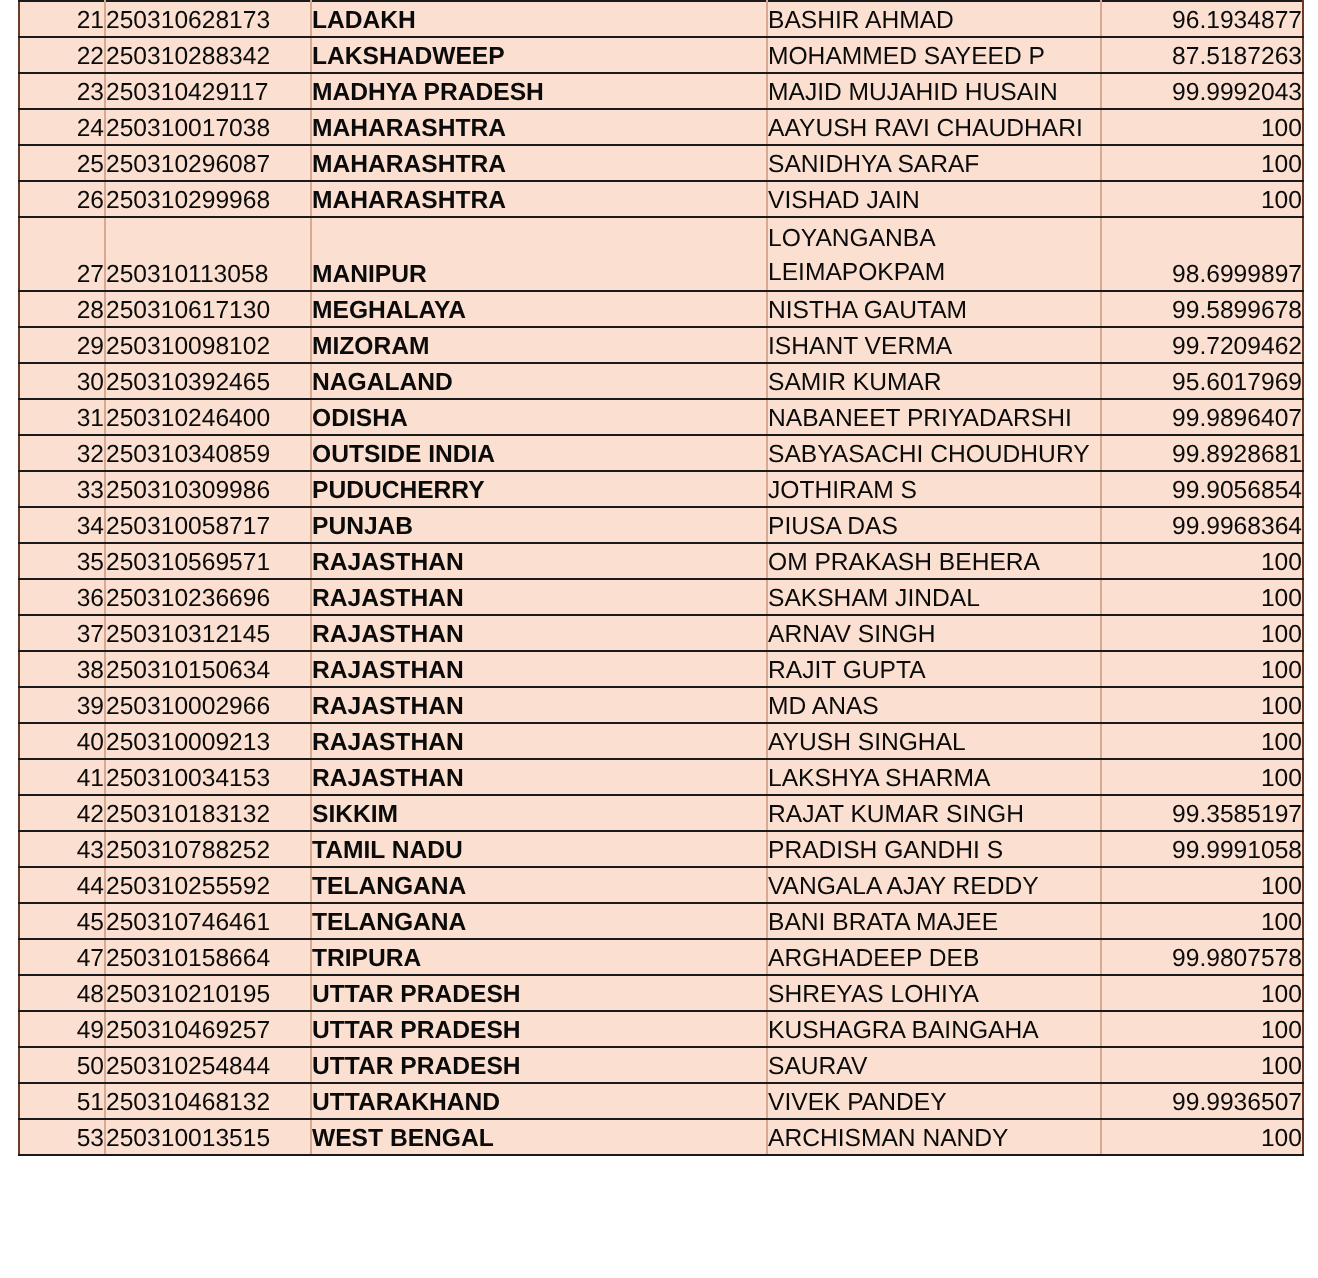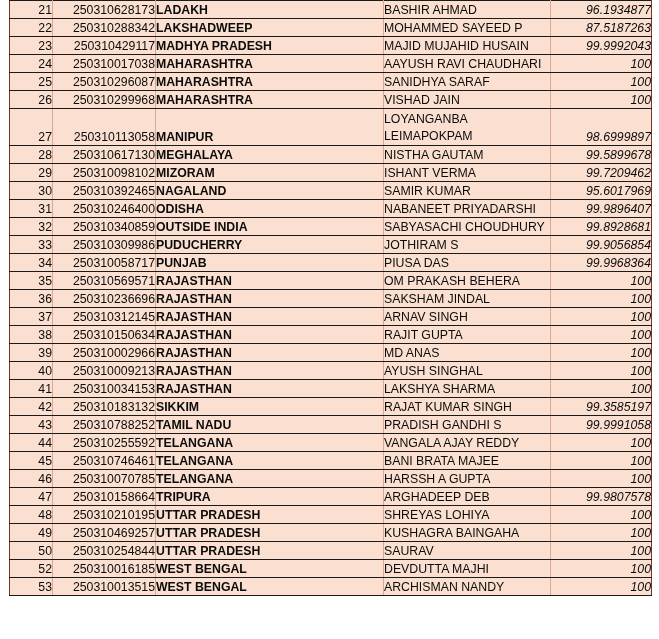--- a/index.html
+++ b/index.html
@@ -51,24 +51,24 @@
   }
 
   table.results tr.tall td {
     height: 36px;
   }
 
   
   table.results tr:first-child td { border-top: 1.5px solid #1a1a1a; }
   table.results tr:last-child  td { border-bottom: 1.5px solid #1a1a1a; margin-top: 42px; }
   table.results td:first-child { border-left: 1.4px solid #6b3a28; }
-  table.results td:last-child  { border-right: 1.4px solid #6b3a28; font-style: italic; }
+  table.results td:last-child  { border-right: 1.4px solid #6b3a28; }
 
   td.rank   { text-align: right; padding-right: 6px; }
-  td.rollno { text-align: right; padding-right: 5px; }
+  td.rollno { text-align: left; padding-right: 5px; }
   td.state  { text-align: left;  padding-left: 6px; font-weight: bold; }
   td.name   { text-align: left;  padding-left: 6px; }
   td.score  { text-align: right; padding-right: 6px; }
 
   td.name .nm-line { display: block; line-height: 17px; }
 </style>
 </head>
 <body>
 
 <div id="table-wrap">
@@ -253,27 +253,20 @@
           <td class="score">100</td>
         </tr>
         <tr>
           <td class="rank">45</td>
           <td class="rollno">250310746461</td>
           <td class="state">TELANGANA</td>
           <td class="name">BANI BRATA MAJEE</td>
           <td class="score">100</td>
         </tr>
         <tr>
-          <td class="rank">46</td>
-          <td class="rollno">250310070785</td>
-          <td class="state">TELANGANA</td>
-          <td class="name">HARSSH A GUPTA</td>
-          <td class="score">100</td>
-        </tr>
-        <tr>
           <td class="rank">47</td>
           <td class="rollno">250310158664</td>
           <td class="state">TRIPURA</td>
           <td class="name">ARGHADEEP DEB</td>
           <td class="score">99.9807578</td>
         </tr>
         <tr>
           <td class="rank">48</td>
           <td class="rollno">250310210195</td>
           <td class="state">UTTAR PRADESH</td>
@@ -288,25 +281,25 @@
           <td class="score">100</td>
         </tr>
         <tr>
           <td class="rank">50</td>
           <td class="rollno">250310254844</td>
           <td class="state">UTTAR PRADESH</td>
           <td class="name">SAURAV</td>
           <td class="score">100</td>
         </tr>
         <tr>
-          <td class="rank">52</td>
-          <td class="rollno">250310016185</td>
-          <td class="state">WEST BENGAL</td>
-          <td class="name">DEVDUTTA MAJHI</td>
-          <td class="score">100</td>
+          <td class="rank">51</td>
+          <td class="rollno">250310468132</td>
+          <td class="state">UTTARAKHAND</td>
+          <td class="name">VIVEK PANDEY</td>
+          <td class="score">99.9936507</td>
         </tr>
         <tr>
           <td class="rank">53</td>
           <td class="rollno">250310013515</td>
           <td class="state">WEST BENGAL</td>
           <td class="name">ARCHISMAN NANDY</td>
           <td class="score">100</td>
         </tr>
       </tbody>
   </table>

